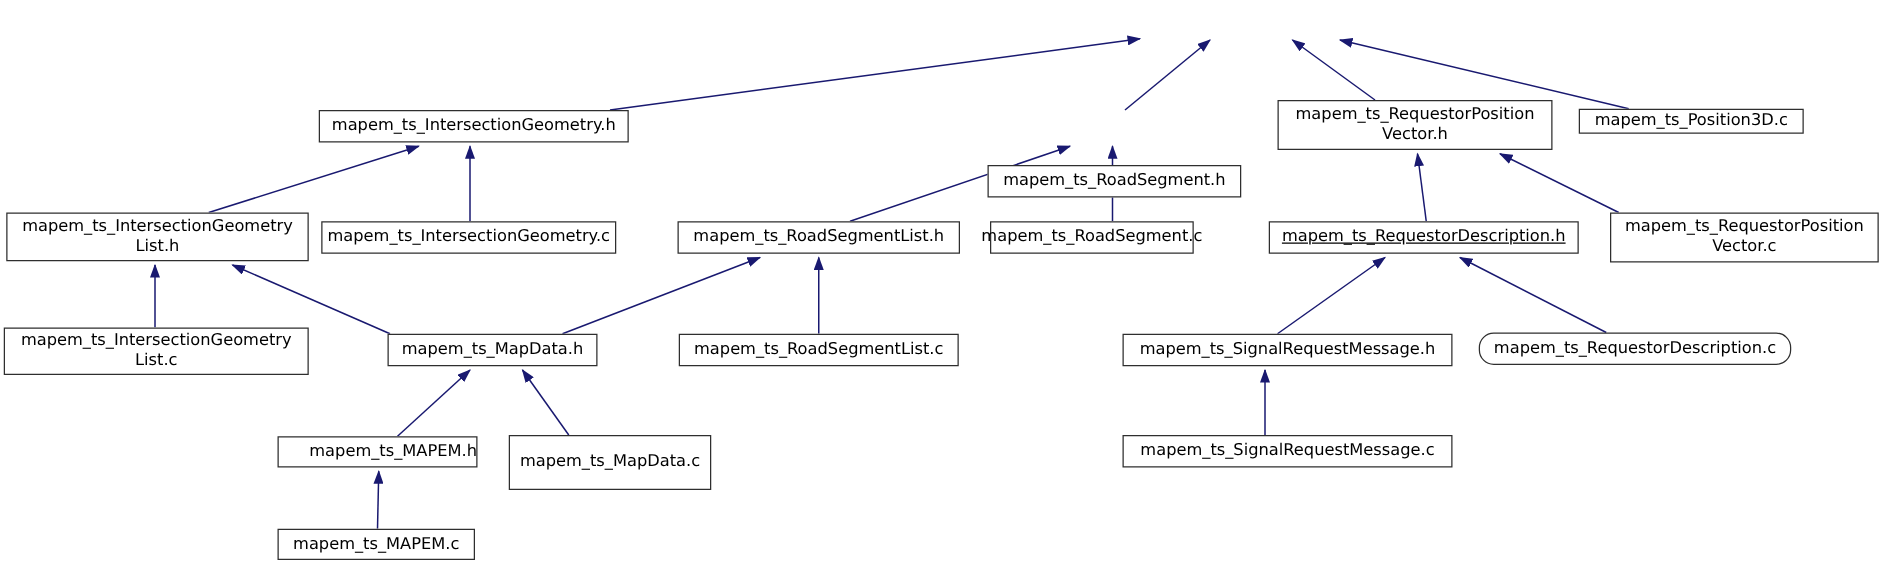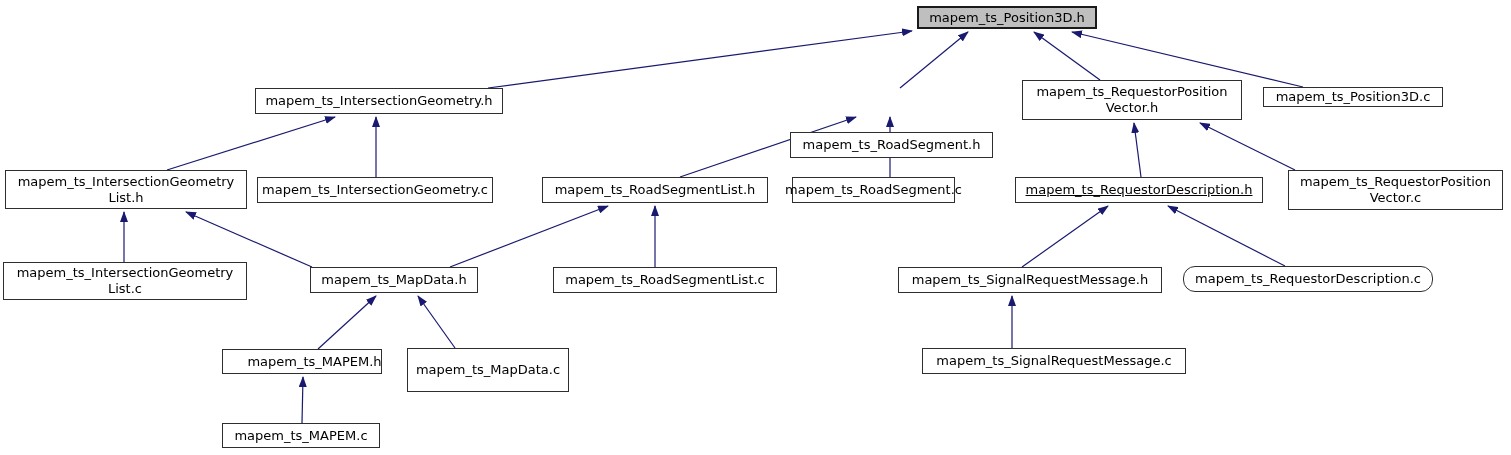--- a/index.html
+++ b/index.html
@@ -57,21 +57,20 @@
     <line x1="450" y1="267" x2="608" y2="206" marker-end="url(#arrow)"></line>
     <line x1="655" y1="267" x2="655" y2="206" marker-end="url(#arrow)"></line>
     <line x1="1022" y1="267" x2="1108" y2="206" marker-end="url(#arrow)"></line>
     <line x1="1285" y1="266" x2="1168" y2="206" marker-end="url(#arrow)"></line>
     <line x1="318" y1="349" x2="376" y2="296" marker-end="url(#arrow)"></line>
     <line x1="455" y1="348" x2="418" y2="296" marker-end="url(#arrow)"></line>
     <line x1="1012" y1="348" x2="1012" y2="296" marker-end="url(#arrow)"></line>
     <line x1="302" y1="423" x2="303" y2="377" marker-end="url(#arrow)"></line>
   </svg>
 
-  <div class="node root" style="left:917px; top:6px; width:180px; height:23px;">mapem_ts_Position3D.h</div>
 
   <div class="node" style="left:255px; top:88px; width:248px; height:26px;">mapem_ts_IntersectionGeometry.h</div>
 
   <div class="node" style="left:790px; top:88px; width:203px; height:26px;margin-top:44px;">mapem_ts_RoadSegment.h</div>
 
   <div class="node" style="left:1022px; top:80px; width:220px; height:40px;">mapem_ts_RequestorPosition
 Vector.h</div>
 
   <div class="node" style="left:1263px; top:87px; width:180px; height:20px;">mapem_ts_Position3D.c</div>
 
@@ -87,27 +86,27 @@
   <div class="node" style="left:1015px; top:177px; width:248px; height:26px;text-decoration:underline;">mapem_ts_RequestorDescription.h</div>
 
   <div class="node" style="left:1288px; top:170px; width:215px; height:40px;">mapem_ts_RequestorPosition
 Vector.c</div>
 
   <div class="node" style="left:3px; top:262px; width:244px; height:38px;">mapem_ts_IntersectionGeometry
 List.c</div>
 
   <div class="node" style="left:310px; top:267px; width:168px; height:26px;">mapem_ts_MapData.h</div>
 
-  <div class="node" style="left:543px; top:267px; width:224px; height:26px;margin-left:10px;">mapem_ts_RoadSegmentList.c</div>
+  <div class="node" style="left:543px; top:267px; width:224px; height:26px;">mapem_ts_RoadSegmentList.c</div>
 
   <div class="node" style="left:898px; top:267px; width:264px; height:26px;">mapem_ts_SignalRequestMessage.h</div>
 
   <div class="node" style="left:1183px; top:266px; width:250px; height:26px;border-radius:12px;">mapem_ts_RequestorDescription.c</div>
 
   <div class="node" style="left:222px; top:349px; width:160px; height:25px;padding-left:25px;">mapem_ts_MAPEM.h</div>
 
   <div class="node" style="left:407px; top:348px; width:162px; height:44px;text-align:center;">mapem_ts_MapData.c</div>
 
-  <div class="node" style="left:898px; top:348px; width:264px; height:26px;margin-left:24px;">mapem_ts_SignalRequestMessage.c</div>
+  <div class="node" style="left:898px; top:348px; width:264px; height:26px;">mapem_ts_SignalRequestMessage.c</div>
 
   <div class="node" style="left:222px; top:423px; width:158px; height:25px;">mapem_ts_MAPEM.c</div>
 
 </div>
 
 </body></html>

